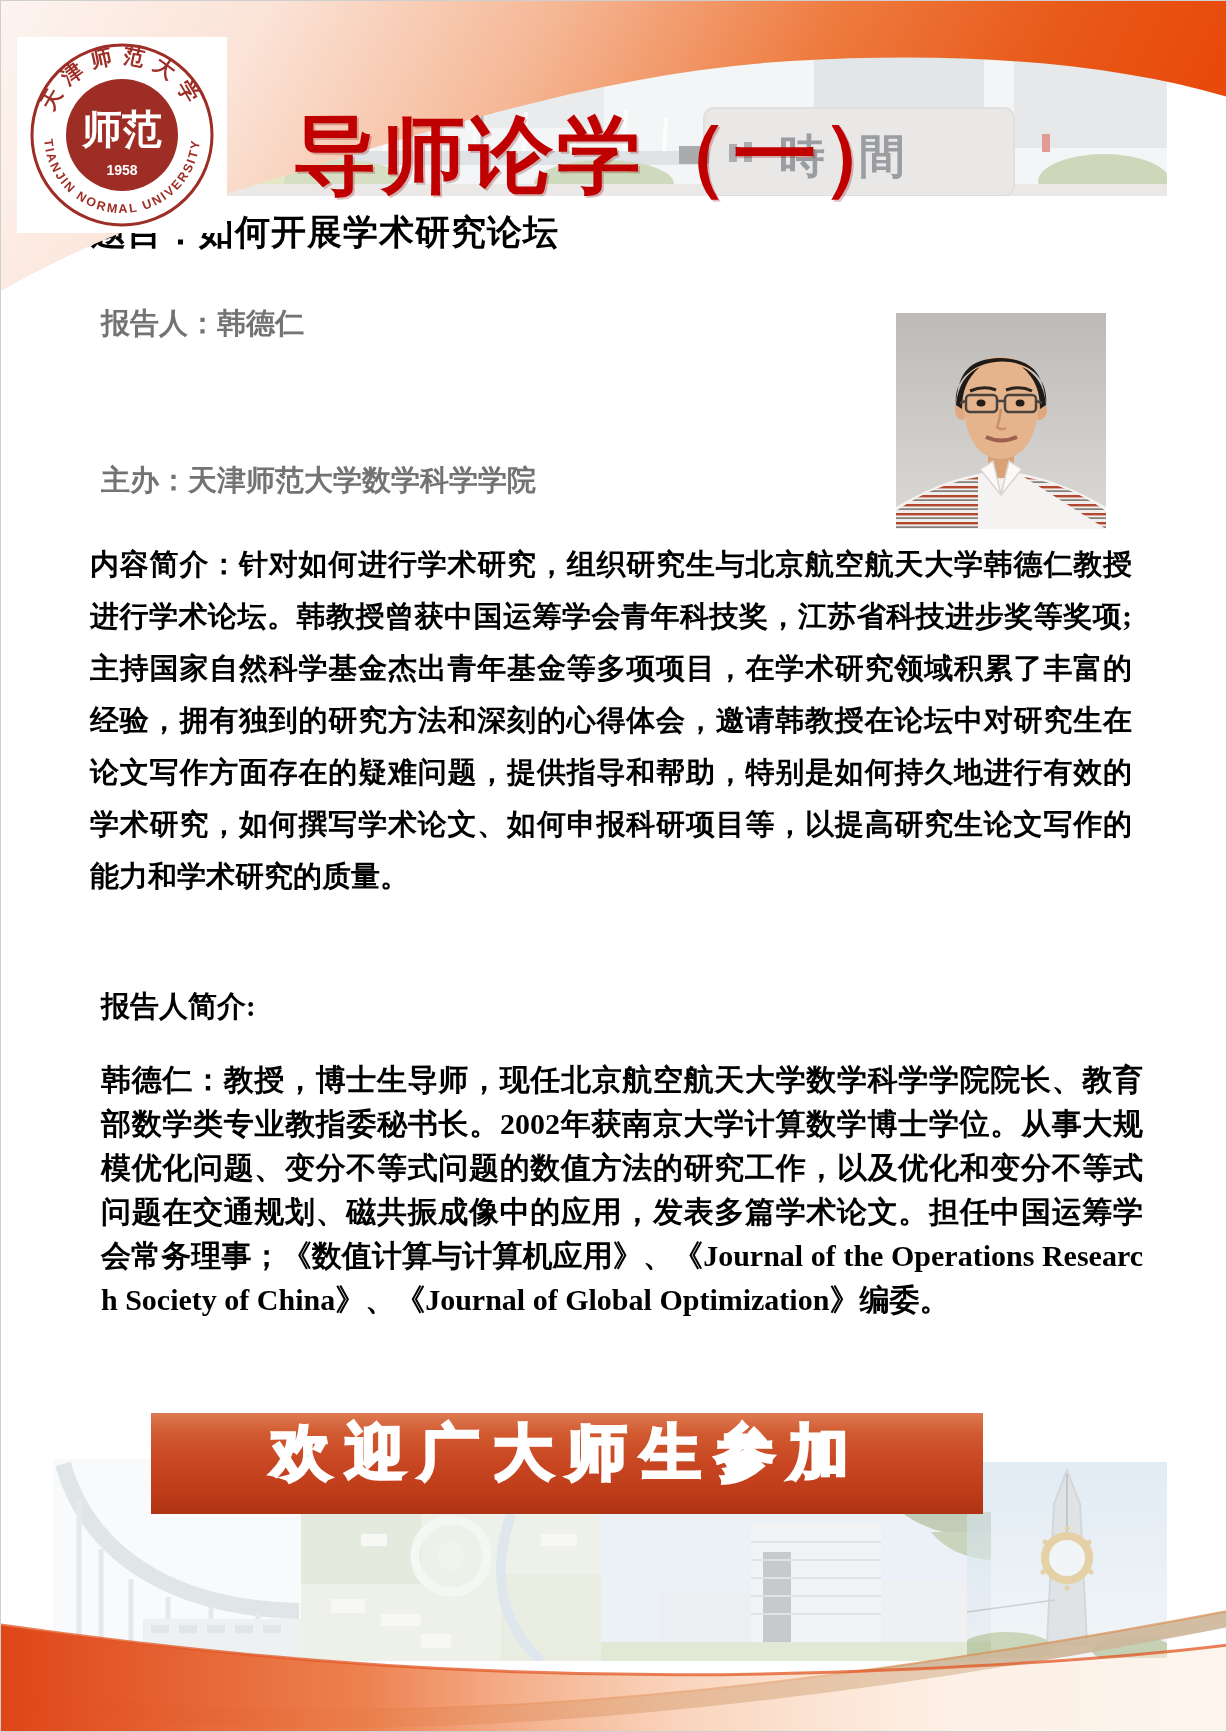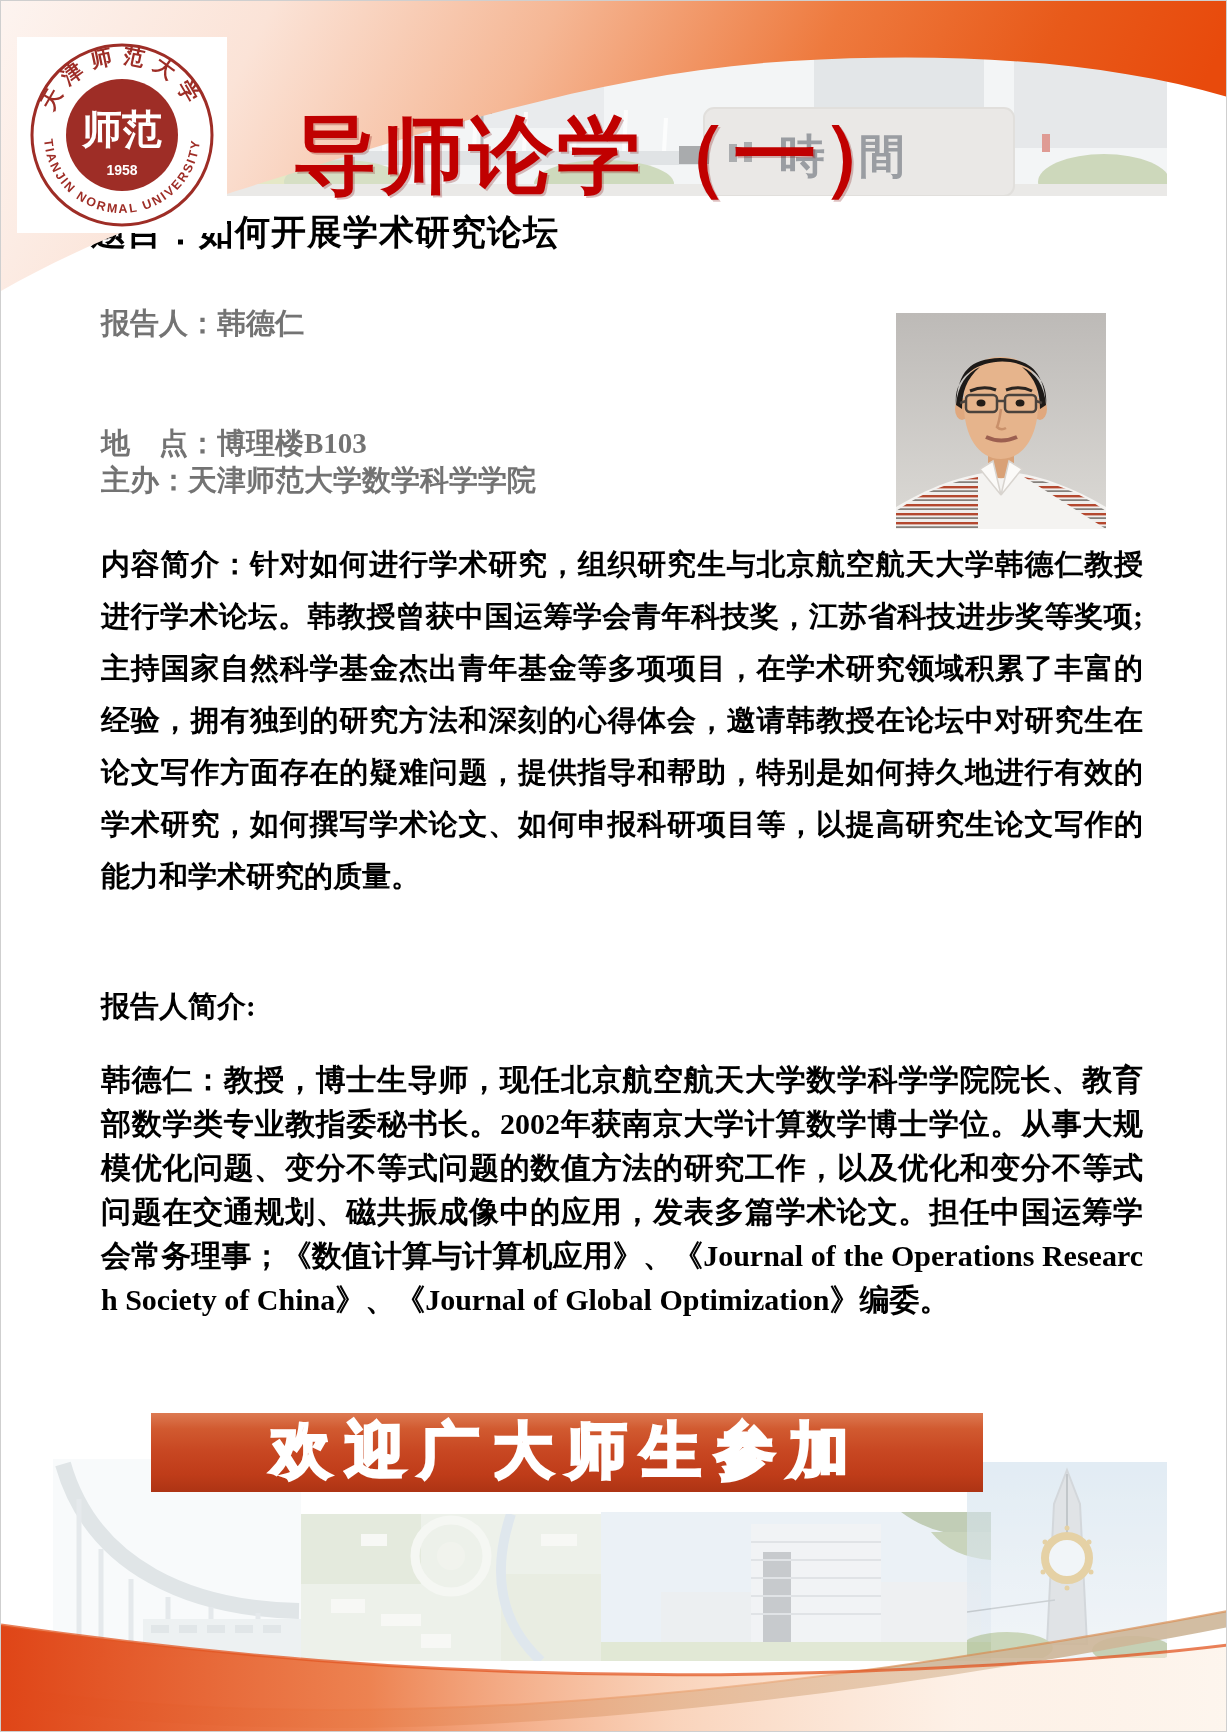--- a/index.html
+++ b/index.html
@@ -25,35 +25,35 @@
     position:absolute;left:90px;top:208px;width:1000px;
     font-size:35px;font-weight:bold;color:#000;letter-spacing:1px;
   }
   .info-line{position:absolute;left:100px;font-size:29px;font-weight:bold;color:#737373;white-space:nowrap;}
   .info-speaker{top:303px;}
   .info-time{top:363px;}
   .info-venue{top:423px;}
   .info-host{top:460px;}
   .portrait{position:absolute;left:895px;top:312px;width:210px;height:216px;z-index:3;}
   .abstract{
-    position:absolute;left:100px;top:537px;width:1042px;
+    position:absolute;left:89px;top:537px;width:1042px;
     font-size:29px;font-weight:bold;line-height:52px;color:#000;
     text-align:justify;word-break:break-all;margin:0;
   }
   .bio-heading{position:absolute;left:100px;top:986px;font-size:29px;font-weight:bold;color:#000;}
   .bio-text{
     position:absolute;left:100px;top:1057px;width:1042px;
     font-size:30px;font-weight:bold;line-height:44px;color:#000;
     text-align:justify;word-break:break-all;margin:0;
   }
   
   .welcome-banner{
-    position:absolute;left:150px;top:1412px;width:832px;height:79px;z-index:6;
+    position:absolute;left:150px;top:1412px;width:832px;height:101px;z-index:6;
     background:linear-gradient(180deg,#dd7a52 0%,#d15a30 20%,#c84722 48%,#bf3c19 78%,#ad3414 100%);
-    display:flex;align-items:flex-end;justify-content:center;
+    display:flex;align-items:flex-start;justify-content:center;
   }
   .welcome-text{
     font-family:"Liberation Sans","DejaVu Sans",sans-serif;
     font-size:60px;font-weight:bold;letter-spacing:14px;color:#c84722;
     -webkit-text-stroke:3px #ffffff;white-space:nowrap;
   }
   
   .campus-photo{position:absolute;z-index:4;}
   .photo-1{left:52px;top:1458px;width:248px;height:198px;}
   .photo-2{left:300px;top:1513px;width:300px;height:147px;}
@@ -134,21 +134,20 @@
       <text x="105" y="106" font-size="40" font-weight="bold" fill="#ffffff" text-anchor="middle">师范</text>
       <text x="105" y="138" font-size="14" font-weight="bold" fill="#ffffff" text-anchor="middle" font-family="Liberation Sans, DejaVu Sans, sans-serif">1958</text>
     </svg>
   </div>
 
   <div class="series-title">导师论学（一）</div>
 
   <div class="seminar-title">题目：如何开展学术研究论坛</div>
 
   <div class="info-line info-speaker"><span>报告人：</span><span>韩德仁</span></div>
-  <div class="info-line info-venue"><span>地　点：</span><span>博理楼B103</span></div>
   <div class="info-line info-host"><span>主办：</span><span>天津师范大学数学科学学院</span></div>
 
   <div class="portrait">
     <svg width="210" height="216" viewBox="0 0 210 216">
       <defs>
         <linearGradient id="pbg" x1="0" y1="0" x2="0" y2="1">
           <stop offset="0" stop-color="#bdbab7"></stop>
             <stop offset="1" stop-color="#dcdad6"></stop>
         </linearGradient>
         <pattern id="stripes" width="10" height="9" patternUnits="userSpaceOnUse">

